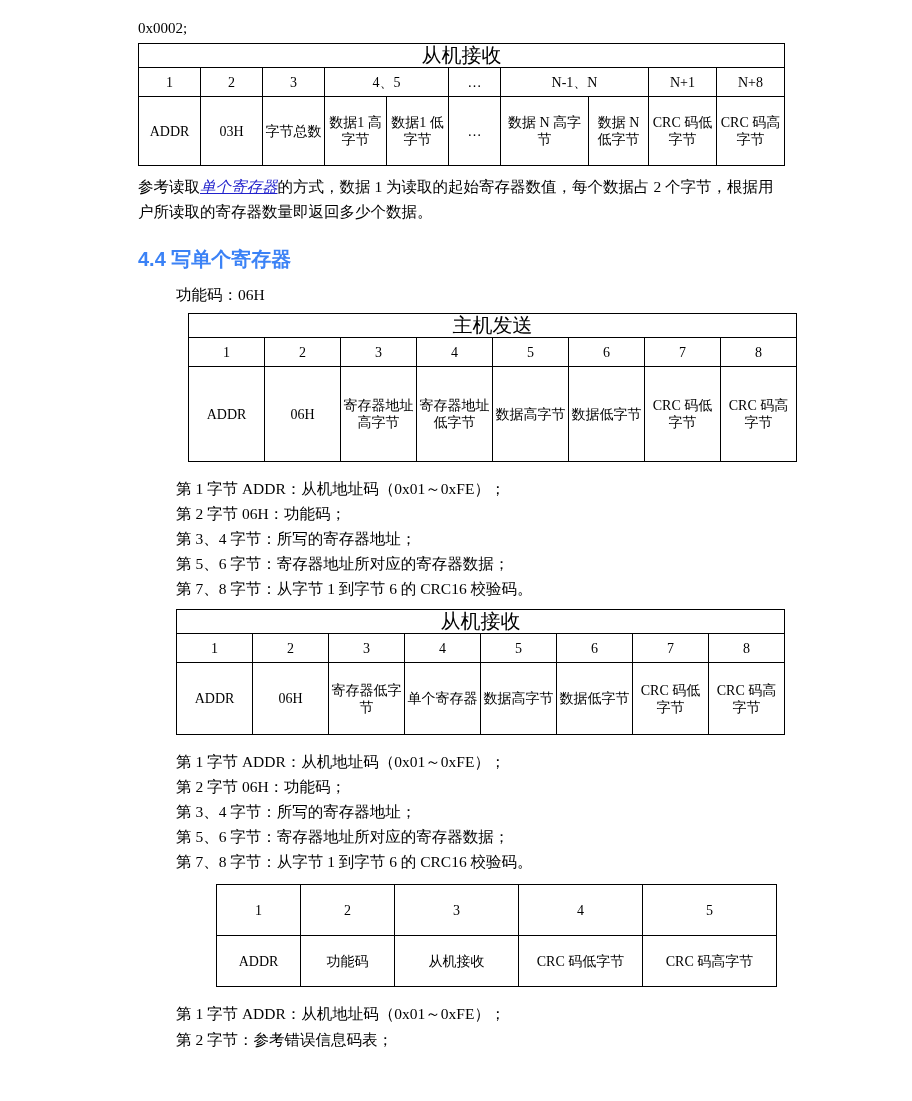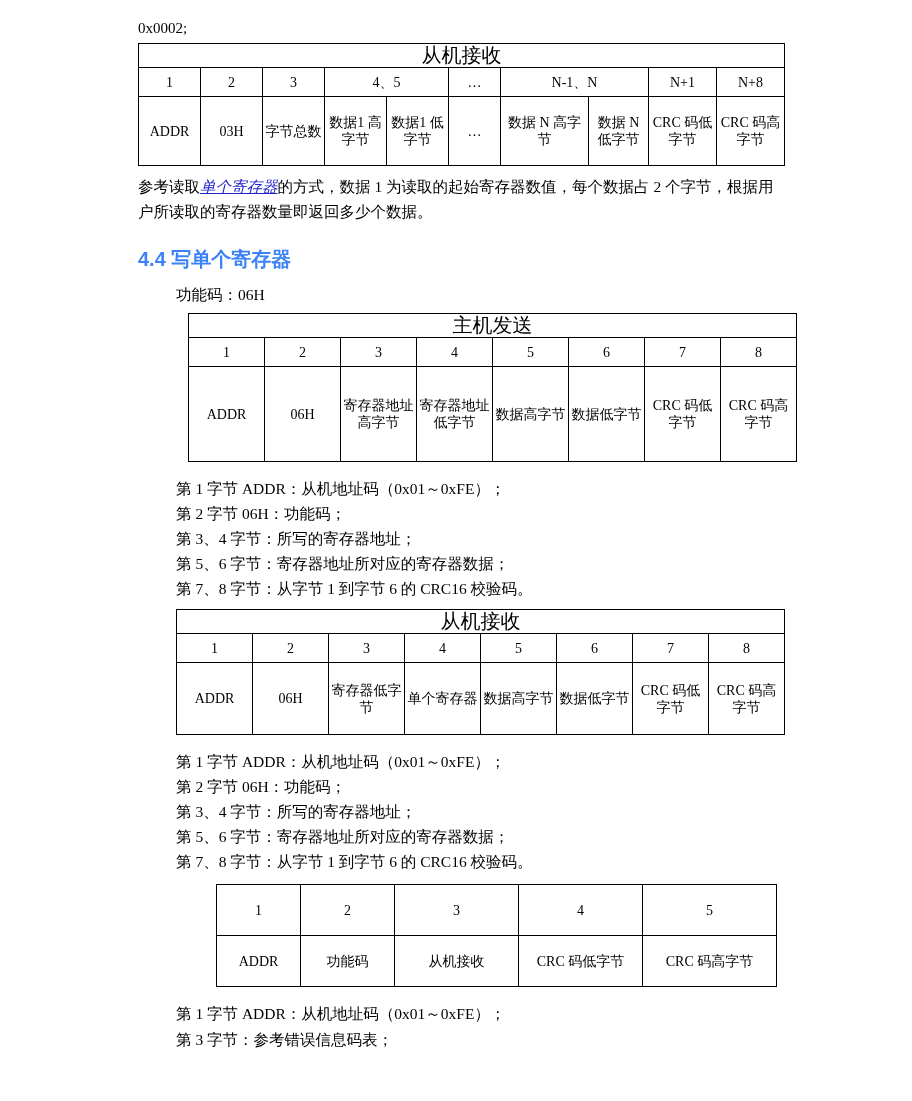--- a/index.html
+++ b/index.html
@@ -296,18 +296,18 @@
           <td>CRC 码低字节</td>
           <td>CRC 码高字节</td>
         </tr>
       </tbody>
         </table>
     </div>
 
     <div class="notes err-notes" style="margin-left:38px">
       <div class="note">第 1 字节 ADDR：从机地址码（0x01～0xFE）；</div>
       <div class="note">
-        <span>第 3 字节：参考</span><span class="link">错误信息码表</span><span>；</span>
+        <span>第 2 字节：参考</span><span class="link">错误信息码表</span><span>；</span>
       </div>
     </div>
 
   </div>
 </div>
 
 </body></html>

